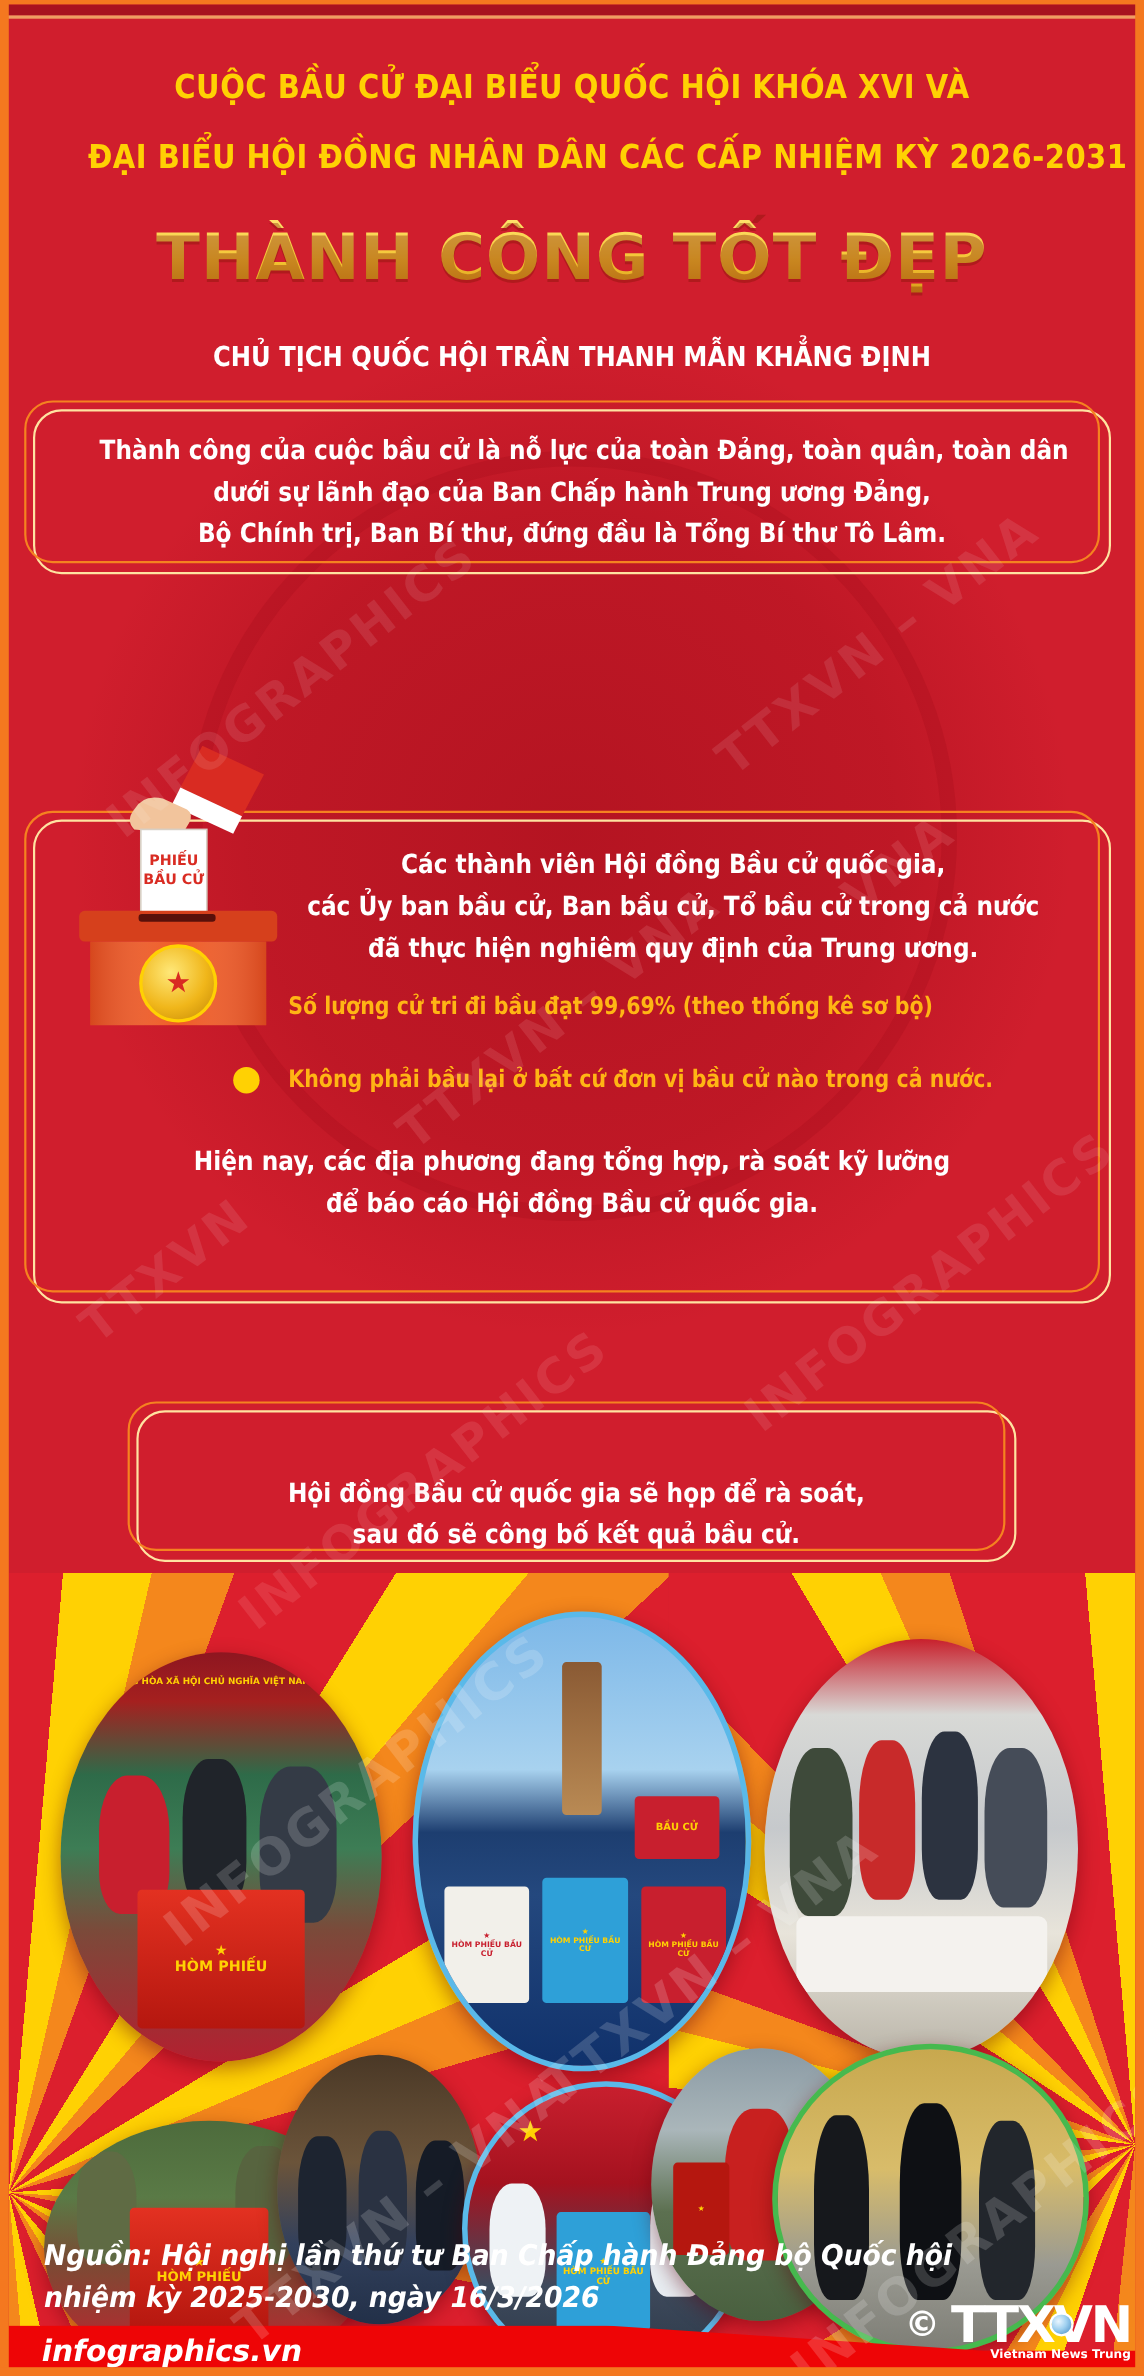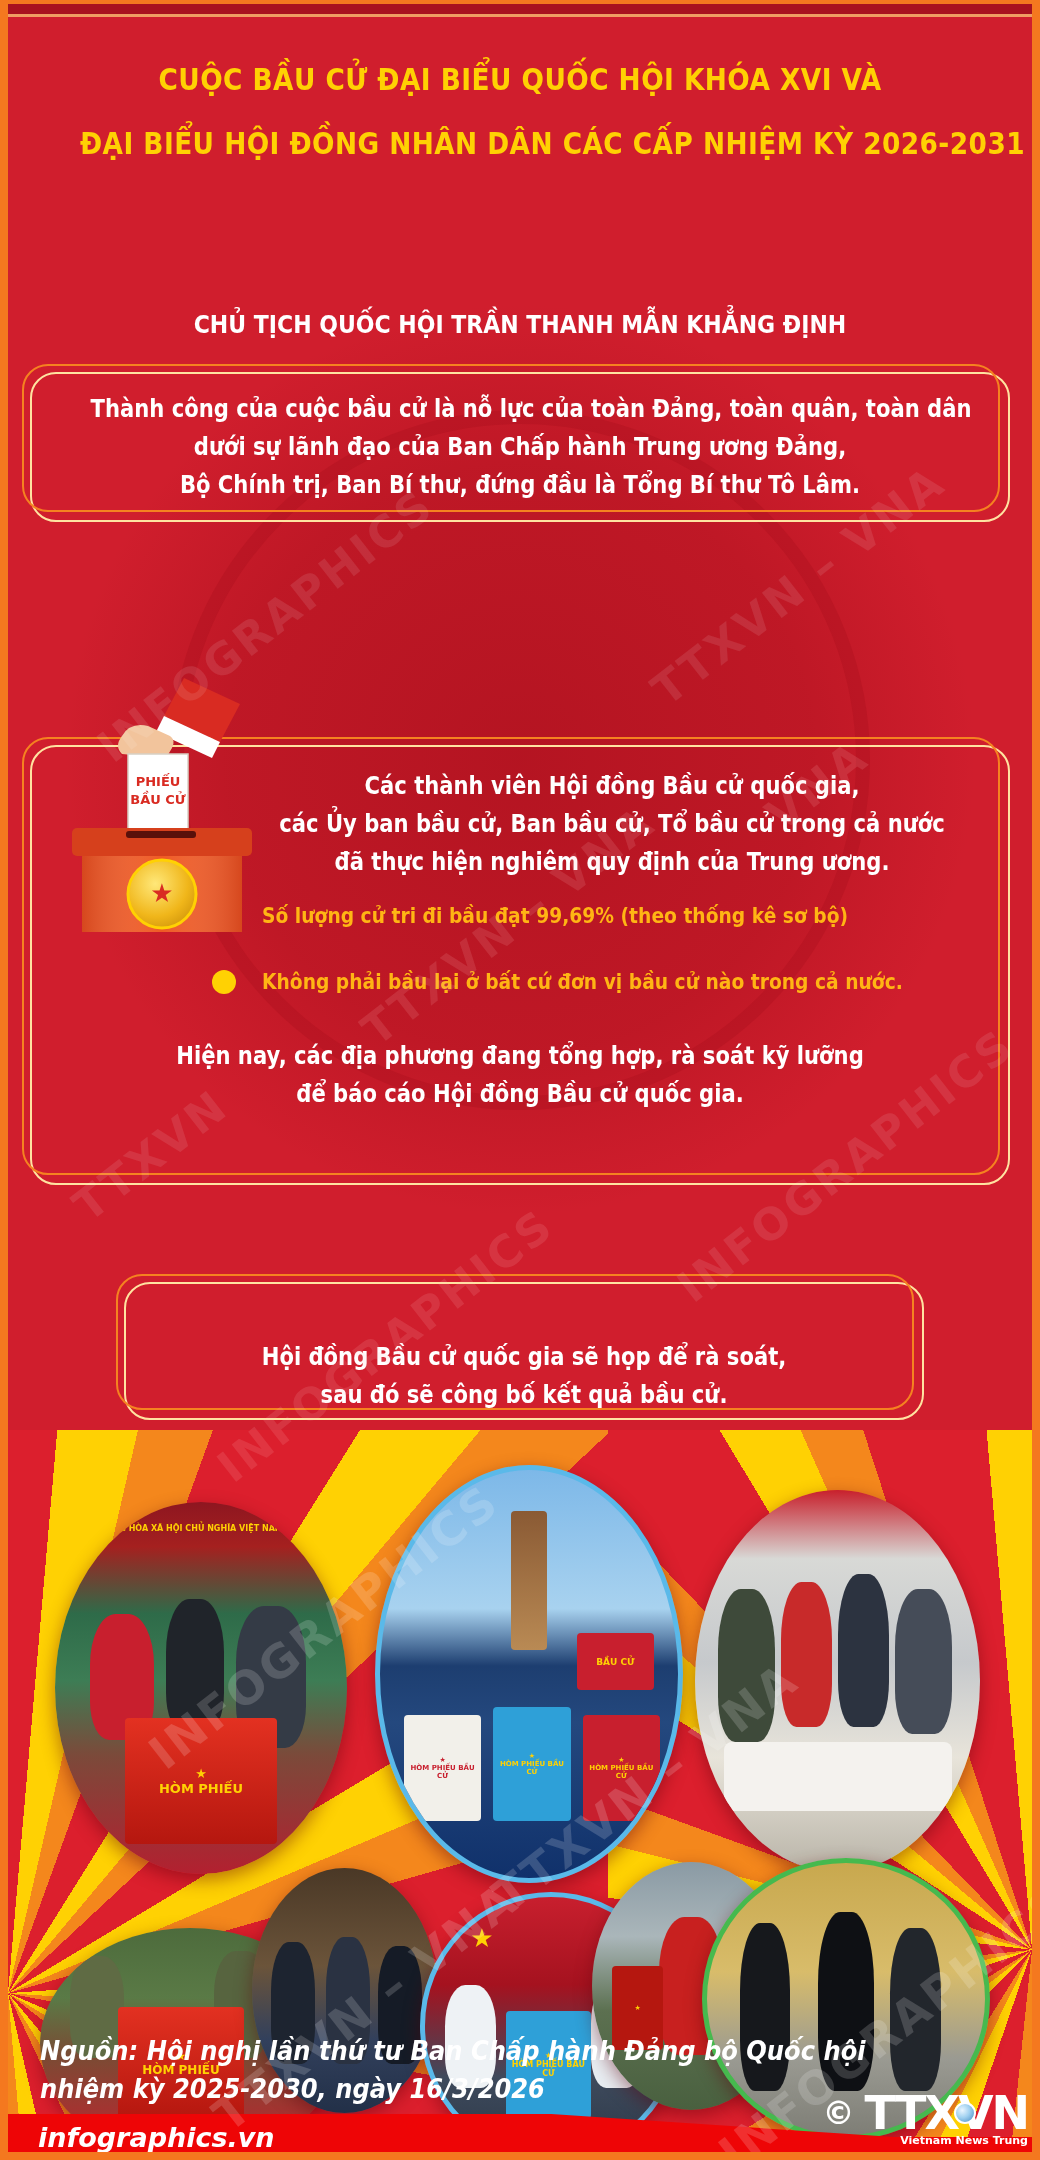--- a/index.html
+++ b/index.html
@@ -100,20 +100,21 @@
 </head>
 <body>
 
 <div class="poster">
 
   <div class="drum" style="left:60px; top:300px; width:920px; height:920px;"></div>
   <div class="ring" style="left:170px; top:410px; width:700px; height:700px;"></div>
 
   <div class="title-line" style="top:62px;">CUỘC BẦU CỬ ĐẠI BIỂU QUỐC HỘI KHÓA XVI VÀ</div>
   <div class="title-line" style="top:126px;">ĐẠI BIỂU HỘI ĐỒNG NHÂN DÂN CÁC CẤP NHIỆM KỲ 2026-2031</div>
+  <div class="headline">THÀNH CÔNG TỐT ĐẸP</div>
   <div class="subtitle">CHỦ TỊCH QUỐC HỘI TRẦN THANH MẪN KHẲNG ĐỊNH</div>
 
   <div class="qbox" style="left:30px; top:372px; width:980px; height:150px;">
     <div class="qtext" style="top:16px;">
       <div class="line">Thành công của cuộc bầu cử là nỗ lực của toàn Đảng, toàn quân, toàn dân</div>
       <div class="line">dưới sự lãnh đạo của Ban Chấp hành Trung ương Đảng,</div>
       <div class="line">Bộ Chính trị, Ban Bí thư, đứng đầu là Tổng Bí thư Tô Lâm.</div>
     </div>
   </div>
 

